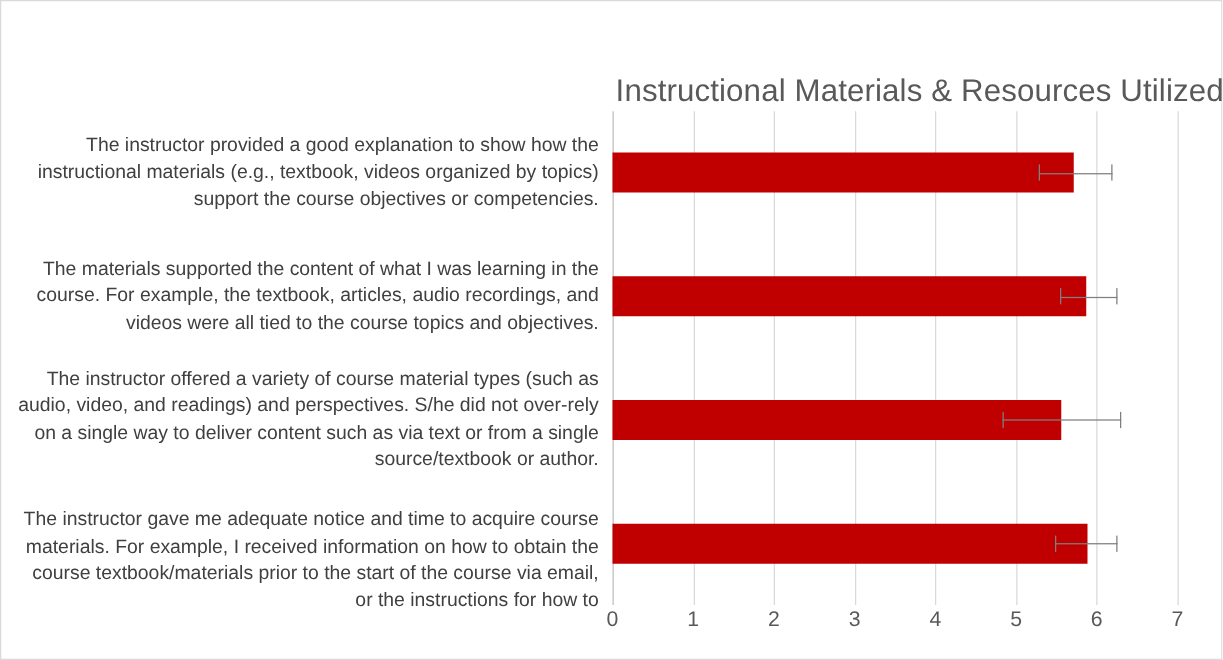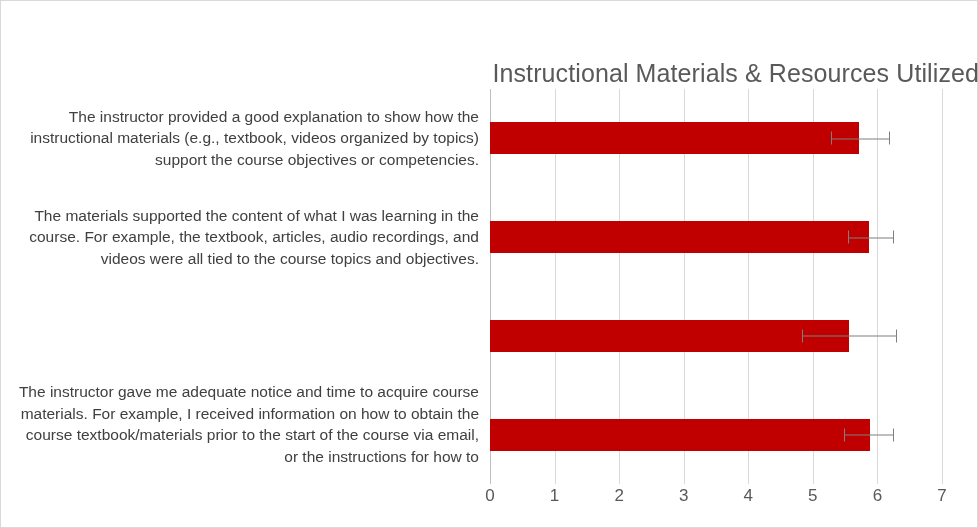--- a/index.html
+++ b/index.html
@@ -139,21 +139,22 @@
 </head>
 <body>
 
 <div id="chart-frame">
 
   <div id="chart-title">Instructional Materials &amp; Resources Utilized</div>
 
   <div id="cat-labels">
     <div class="cat-label" style="top: 16.875px;">The instructor provided a good explanation to show how the instructional materials (e.g., textbook, videos organized by topics) support the course objectives or competencies.</div>
     <div class="cat-label" style="top: 115.625px;">The materials supported the content of what I was learning in the course. For example, the textbook, articles, audio recordings, and videos were all tied to the course topics and objectives.</div>
-    <div class="cat-label" style="top: 292px; margin-left: 44px;">The instructor gave me adequate notice and time to acquire course materials. For example, I received information on how to obtain the course textbook/materials prior to the start of the course via email, or the instructions for how to</div>
+    <div class="cat-label" style="top: 203.875px;">The instructor offered a variety of course material types (such as audio, video, and readings) and perspectives. S/he did not over-rely on a single way to deliver content such as via text or from a single source/textbook or author.</div>
+    <div class="cat-label" style="top: 316px; margin-left: 44px;">The instructor gave me adequate notice and time to acquire course materials. For example, I received information on how to obtain the course textbook/materials prior to the start of the course via email, or the instructions for how to</div>
   </div>
 
   <div id="plot-area">
     <div id="gridlines">
         <div class="gridline axis-line" style="left: 0px;"></div>
         <div class="gridline" style="left: 64.5714px;"></div>
         <div class="gridline" style="left: 129.143px;"></div>
         <div class="gridline" style="left: 193.714px;"></div>
         <div class="gridline" style="left: 258.286px;"></div>
         <div class="gridline" style="left: 322.857px;"></div>

